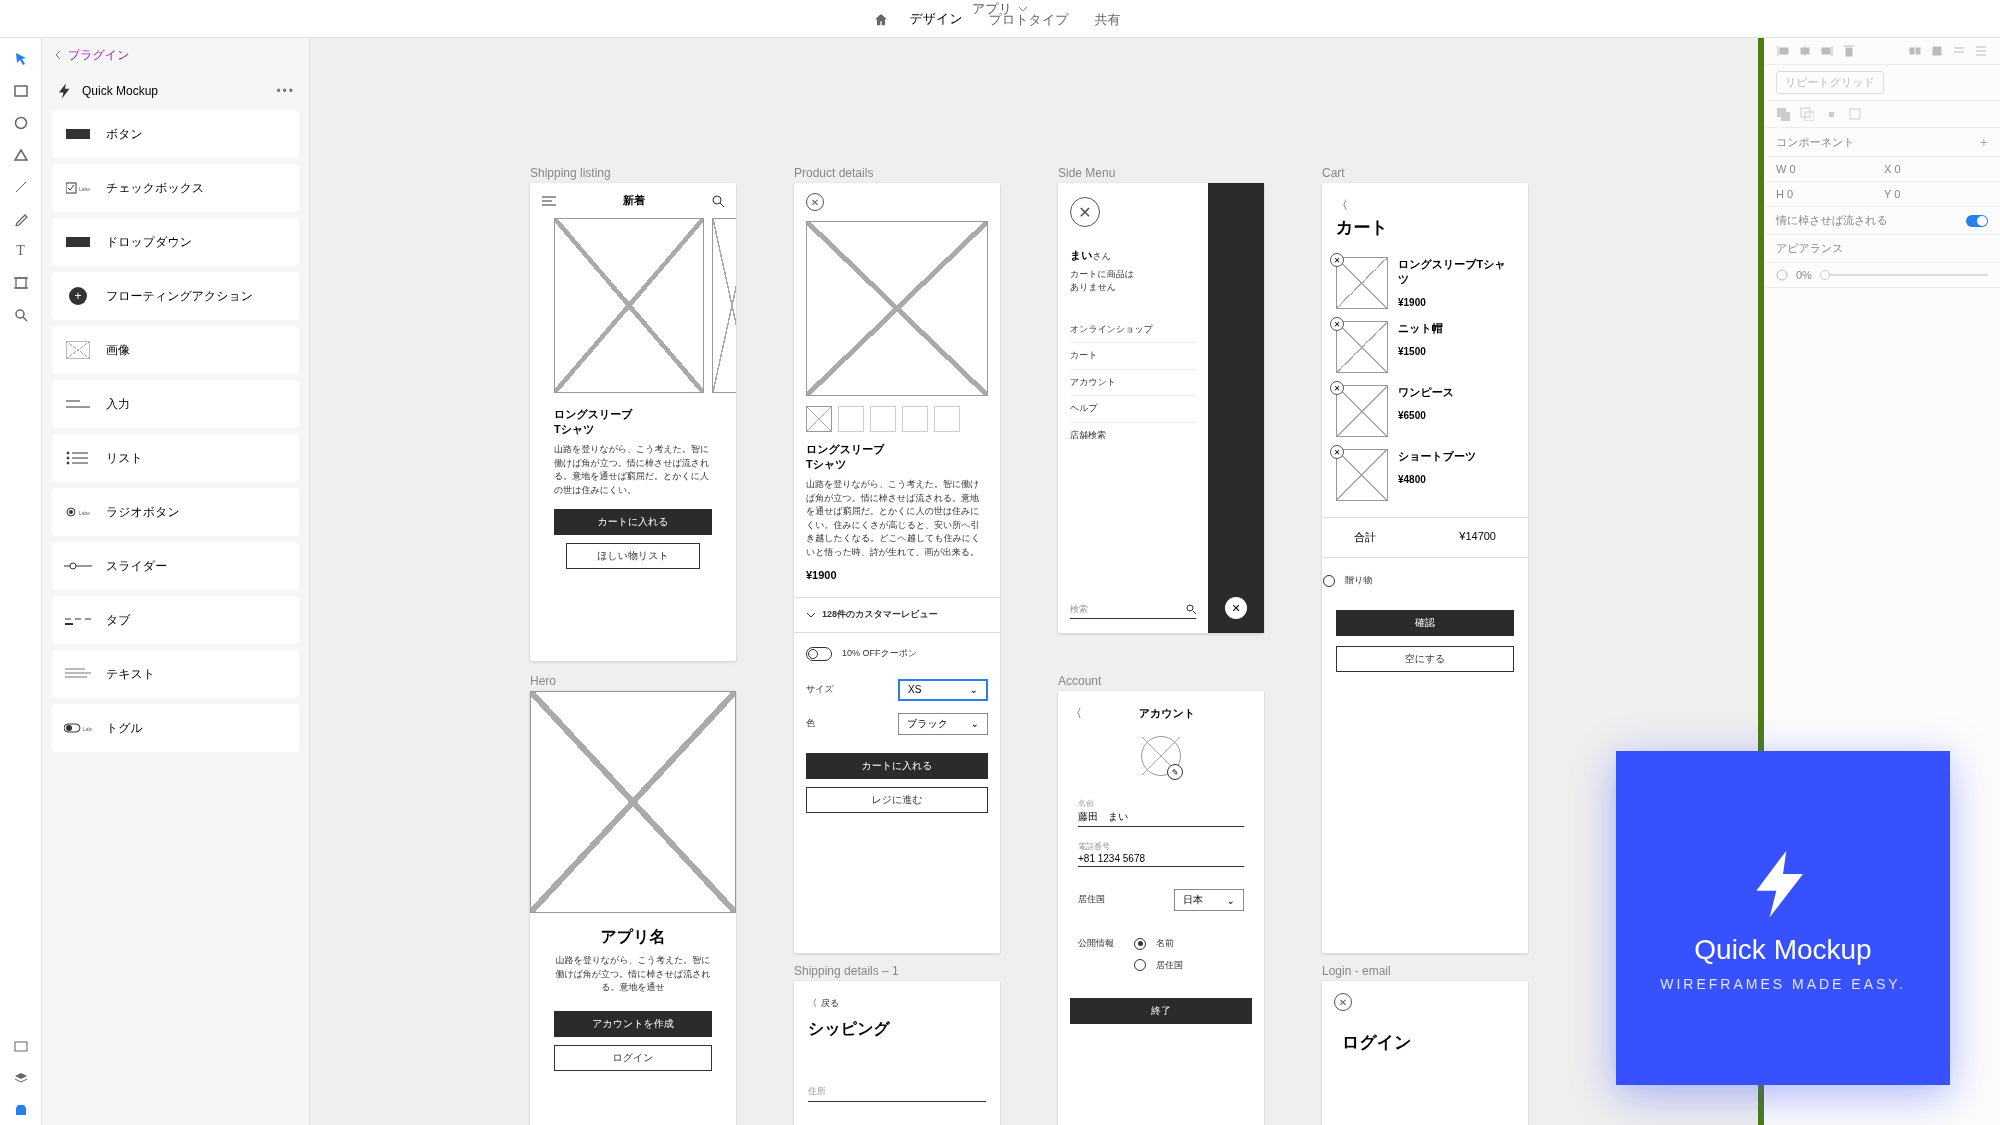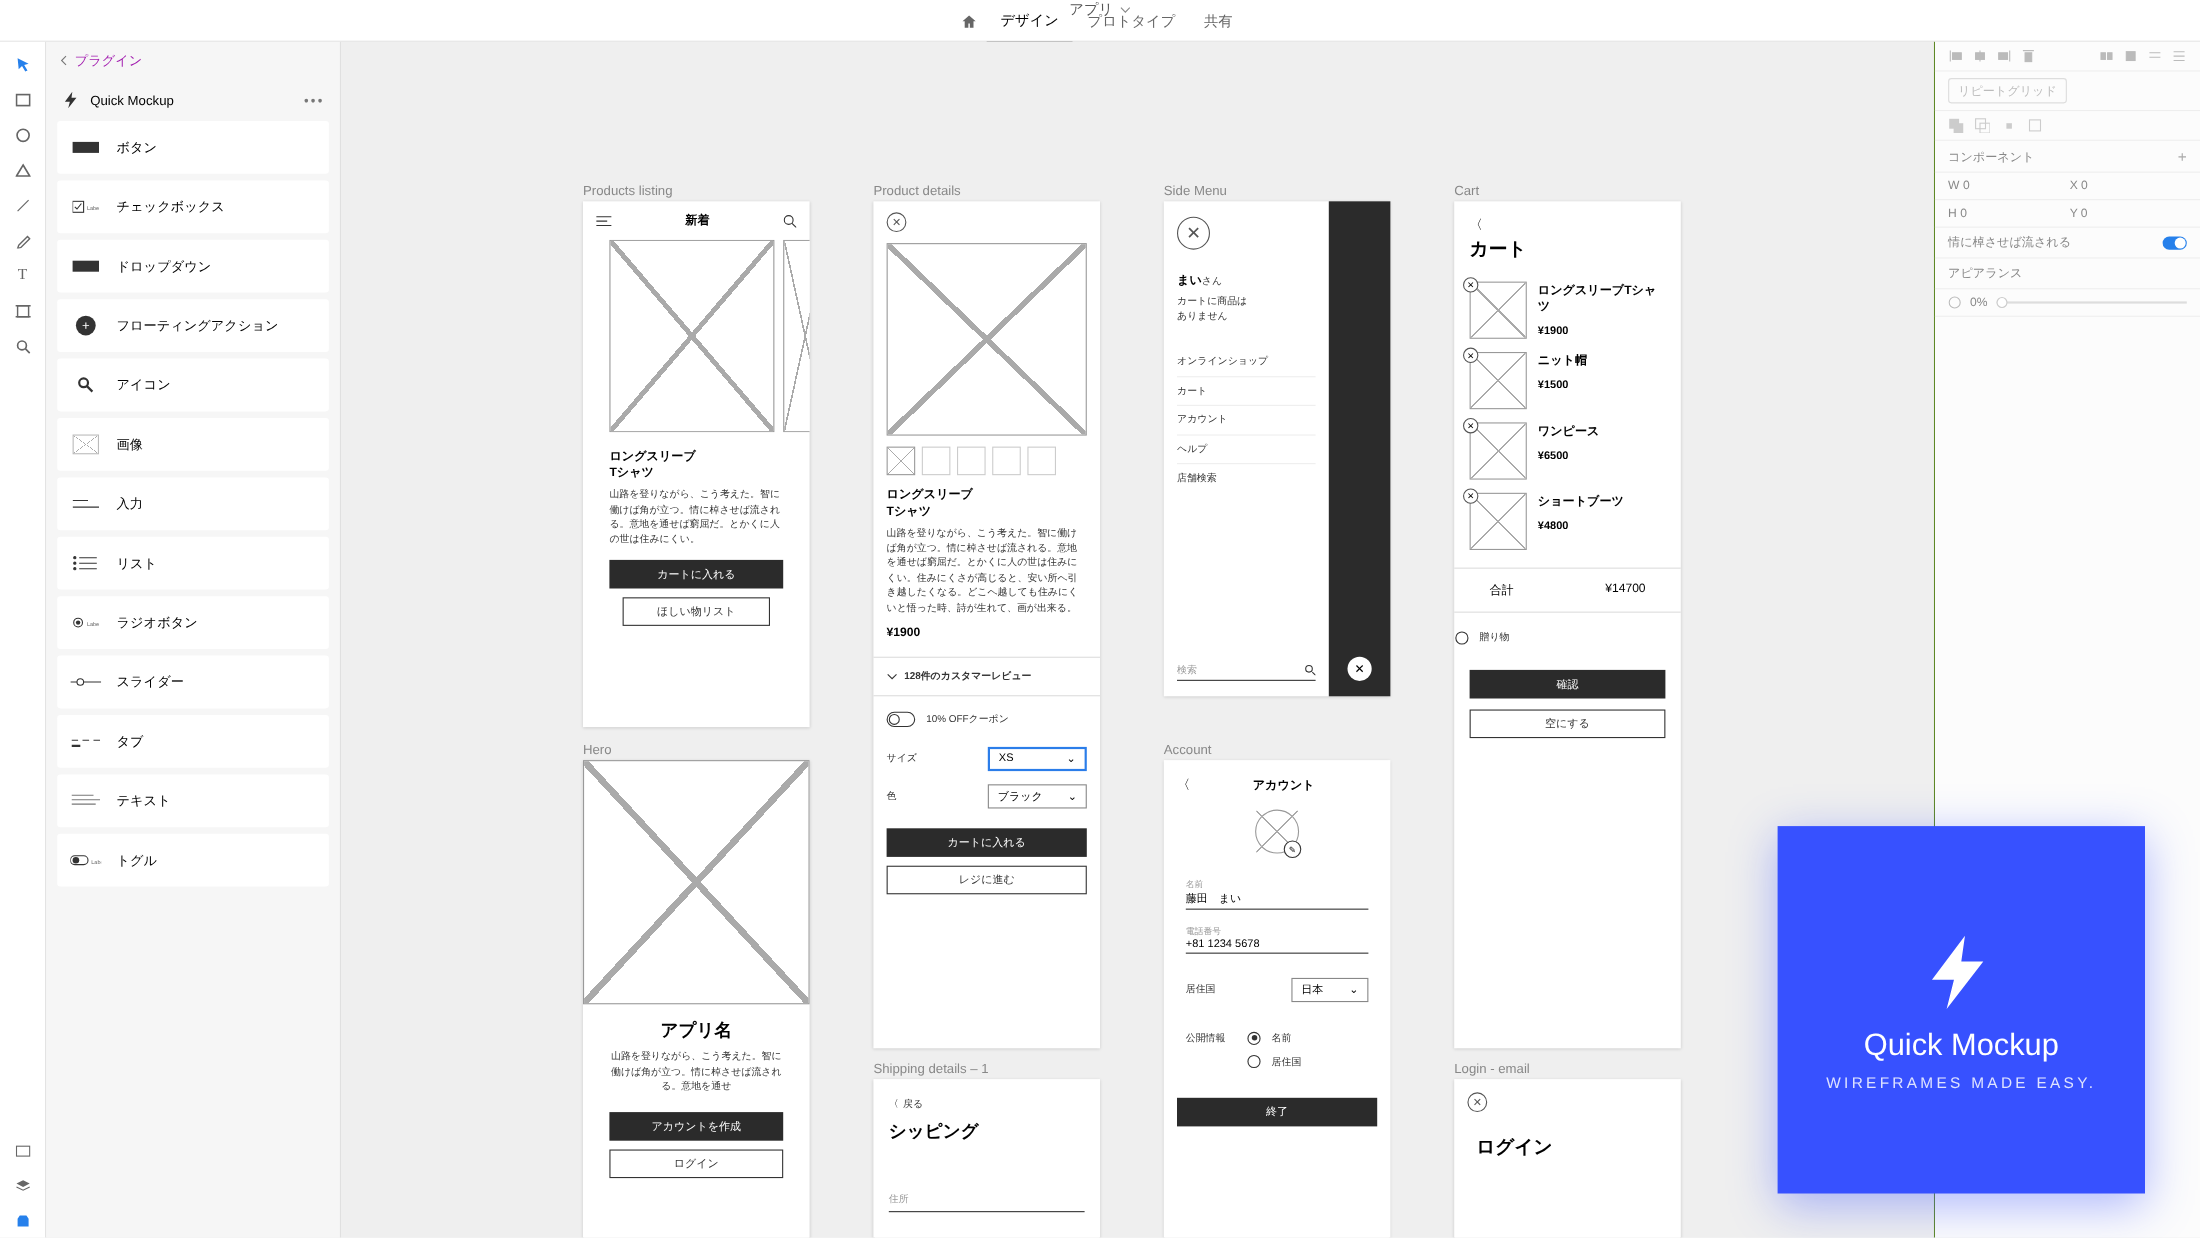--- a/index.html
+++ b/index.html
@@ -23,21 +23,21 @@
 .plugin-panel { position:absolute; top:38px; left:42px; width:268px; bottom:0; background:#f6f6f6; border-right:1px solid #e0e0e0; overflow:auto; }
 .plugin-head { height:34px; display:flex; align-items:center; padding:0 12px; font-size:12px; color:#a21caf; gap:6px; }
 .plugin-title { display:flex; align-items:center; gap:8px; padding:10px 14px; }
 .plugin-title .bolt { width:18px; height:18px; color:#333; }
 .plugin-title .dots { margin-left:auto; color:#777; letter-spacing:2px; }
 .plugin-title span { font-size:12px; }
 .component-list { padding:0 10px; }
 .component-item { background:#fff; border-radius:3px; margin-bottom:6px; height:48px; display:flex; align-items:center; padding:0 12px; gap:14px; font-size:12px; }
 .component-item .thumb { width:28px; height:18px; display:flex; align-items:center; justify-content:center; }
 
-.inspector { position:absolute; top:38px; right:0; width:242px; bottom:0; background:#fcfcfc; border-left:1px solid #4d7c0f; font-size:11px; color:#888; }
+.inspector { position:absolute; top:38px; right:0; width:242px; bottom:0; background:#fcfcfc; border-left:6px solid #4d7c0f; font-size:11px; color:#888; }
 .inspector .row { padding:6px 12px; border-bottom:1px solid #eee; display:flex; align-items:center; gap:10px; }
 .inspector .icons { display:flex; gap:8px; }
 .inspector .repeat-grid { border:1px solid #ddd; border-radius:3px; padding:3px 8px; font-size:11px; color:#bbb; }
 .inspector .field-pair { display:flex; gap:4px;justify-content:center; }
 .inspector .field-pair span { flex:1; }
 .toggle-pill { width:22px; height:12px; border-radius:6px; background:#2680eb; position:relative; }
 .toggle-pill::after { content:""; position:absolute; right:1px; top:1px; width:10px; height:10px; border-radius:50%; background:#fff; }
 
 .canvas { position:absolute; top:38px; left:310px; right:242px; bottom:0; background:#efefef; overflow:hidden; }
 .artboard-label { font-size:12px; color:#888; position:absolute; }
@@ -204,29 +204,20 @@
         <span>ドロップダウン</span>
       </div>
     <div class="component-item">
         <div class="thumb">
           <div style="width:18px;height:18px;border-radius:50%;background:#333;color:#fff;display:flex;align-items:center;justify-content:center;font-size:12px">+</div>
         </div>
         <span>フローティングアクション</span>
       </div>
     <div class="component-item">
         <div class="thumb">
-          <svg width="16" height="16" fill="none" stroke="#333" stroke-width="2">
-            <circle cx="6" cy="6" r="4"></circle>
-            <line x1="9" y1="9" x2="14" y2="14"></line>
-          </svg>
-        </div>
-        <span>アイコン</span>
-      </div>
-    <div class="component-item">
-        <div class="thumb">
           <div class="mini-thumb ph" style="width:24px;height:18px"></div>
         </div>
         <span>画像</span>
       </div>
     <div class="component-item">
         <div class="thumb">
           <svg width="24" height="10">
             <line x1="0" y1="2" x2="14" y2="2" stroke="#333"></line>
             <line x1="0" y1="8" x2="24" y2="8" stroke="#333"></line>
           </svg>
@@ -383,21 +374,21 @@
       </svg>
     <span>0%</span>
     <div style="flex:1;height:2px;background:#ddd;position:relative">
         <div style="position:absolute;left:0;top:-4px;width:10px;height:10px;border-radius:50%;background:#fff;border:1px solid #ccc"></div>
       </div>
   </div>
 </div>
 
 <div class="canvas">
 
-  <div class="artboard-label" style="left:220px;top:128px">Products listing</div>
+  <div class="artboard-label" style="left:220px;top:128px">Shipping listing</div>
   <div class="artboard" style="left:220px;top:145px;width:206px;height:478px">
     <div style="display:flex;align-items:center;justify-content:space-between;padding:10px 12px">
       <svg width="14" height="10" stroke="#333">
           <line x1="0" y1="1" x2="14" y2="1"></line>
           <line x1="0" y1="5" x2="10" y2="5"></line>
           <line x1="0" y1="9" x2="14" y2="9"></line>
         </svg>
       <span class="lbl">新着</span>
       <svg width="12" height="12" fill="none" stroke="#333">
           <circle cx="5" cy="5" r="4"></circle>

